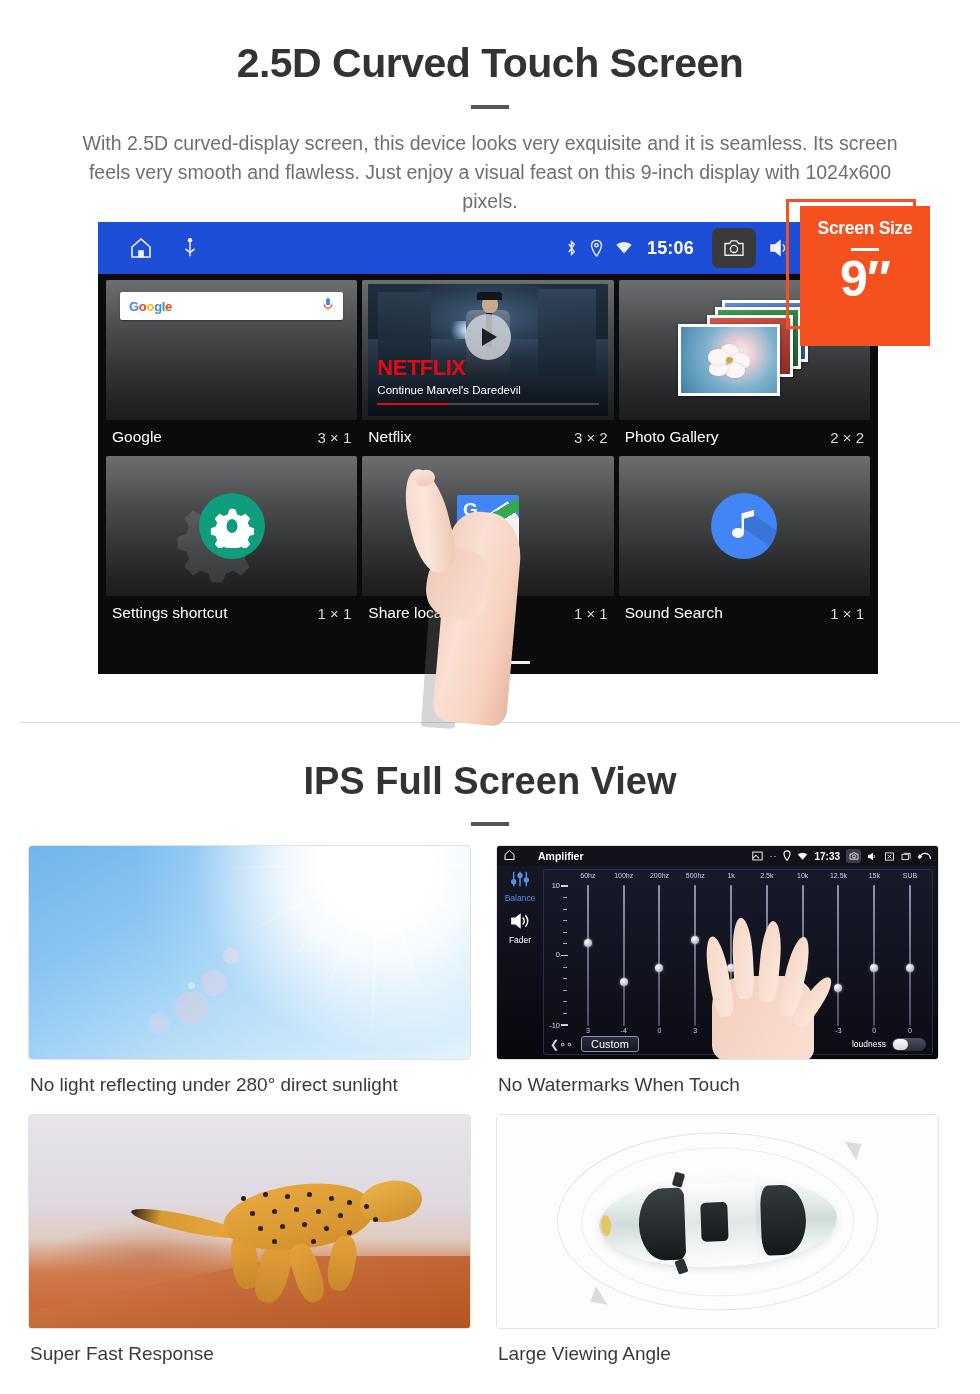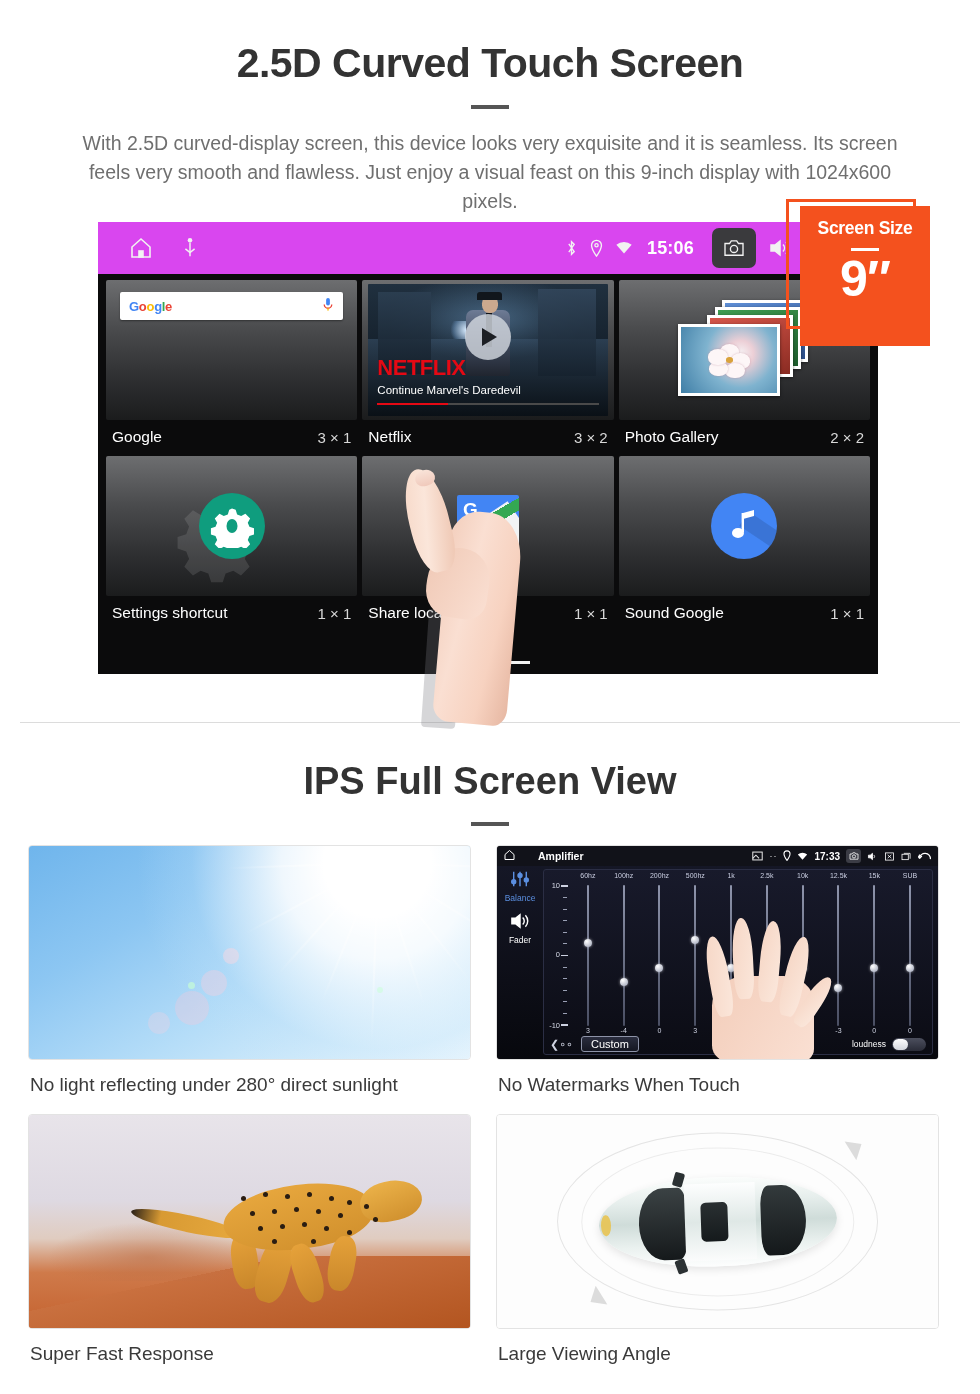--- a/index.html
+++ b/index.html
@@ -34,21 +34,21 @@
 
   
   .device-wrap {
     position: absolute; left: 98px; top: 222px;
     width: 780px; height: 452px;
     background: #0b0b0c;
     overflow: hidden;
   }
   .statusbar {
     position: relative; height: 52px; width: 100%;
-    background: #d946ef;
+    background: #1d4ed8;
     display: flex; align-items: center;
   }
   .sb-left { display: flex; align-items: center; gap: 28px; padding-left: 30px; }
   .sb-right { margin-left: auto; display: flex; align-items: center; gap: 12px; padding-right: 16px; }
   .sb-icon { color: #f2f2f2; display: flex; align-items: center; justify-content: center; }
   .sb-time { color: #ffffff; font-size: 18px; font-weight: 600; margin: 0 6px 0 2px; letter-spacing: .2px; }
   .sb-chip {
     width: 44px; height: 40px; border-radius: 7px;
     background: #3a3a3d; display: flex; align-items: center; justify-content: center;
   }
@@ -528,21 +528,21 @@
             <div class="note-circle">
               <div class="note-shadow"></div>
               <svg width="28" height="32" viewBox="0 0 28 32" style="position:relative;z-index:2">
                 <path fill="#ffffff" d="M13 3 L24 0 V6 L13 9 Z"></path>
                 <rect x="11.6" y="3" width="2.4" height="19" fill="#ffffff"></rect>
                 <ellipse cx="8" cy="23" rx="6" ry="5" fill="#ffffff"></ellipse>
               </svg>
             </div>
           </div>
           <div class="wlabel">
-            <span>Sound Google</span>
+            <span>Sound Search</span>
             <span class="wdim">1 × 1</span>
           </div>
         </div>
       </div>
     </div>
 
     <div class="pagedots">
       <span class="pd"></span>
       <span class="pd"></span>
       <span class="pd active"></span>

